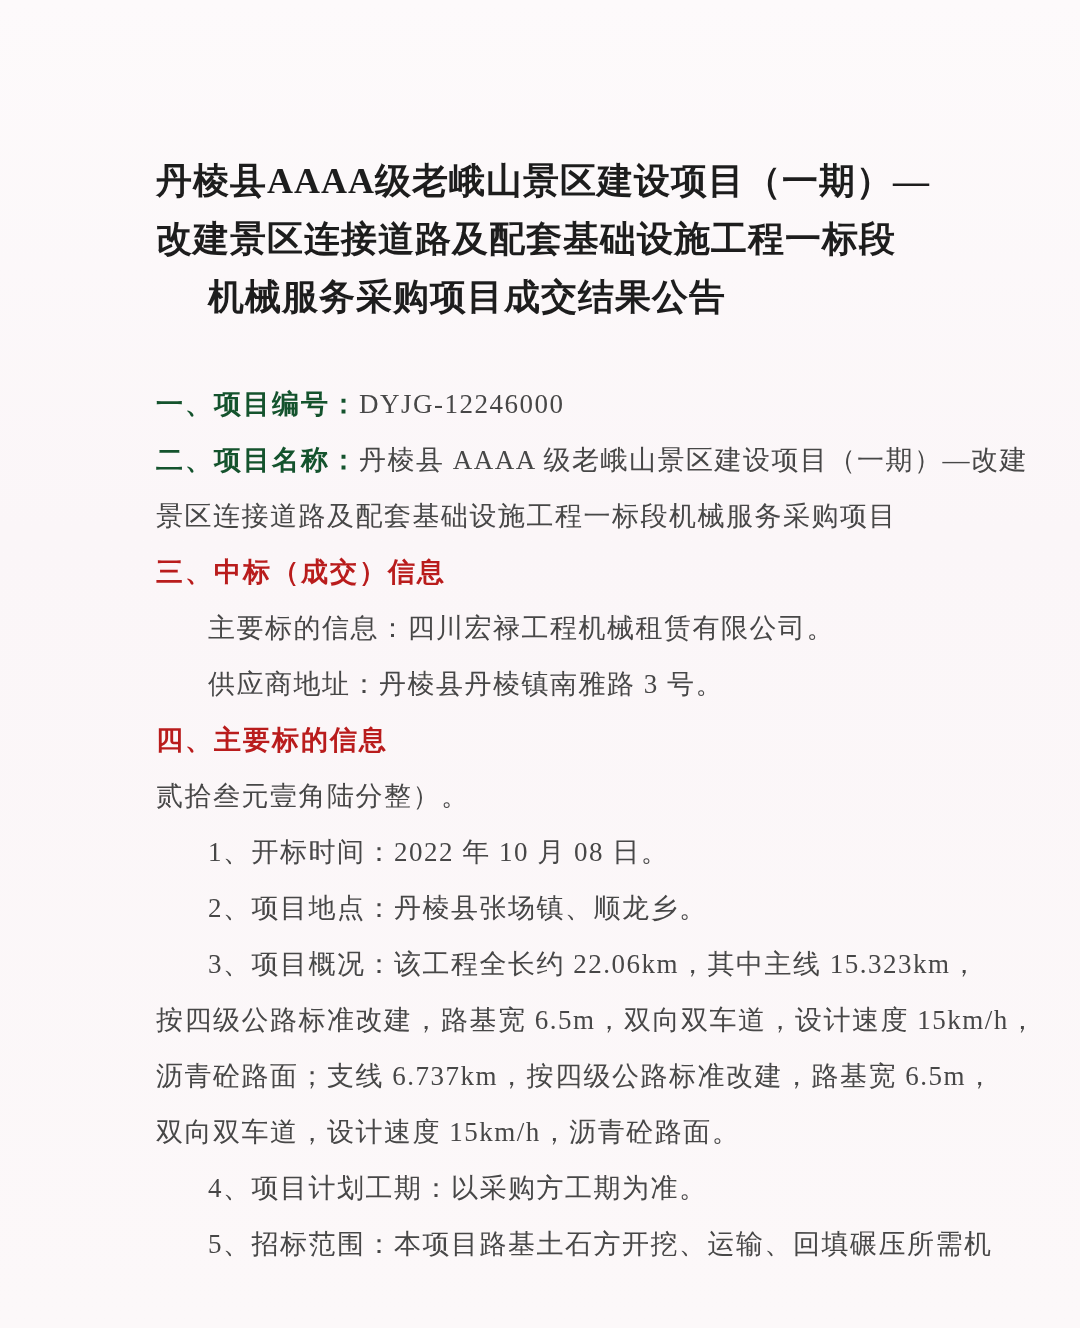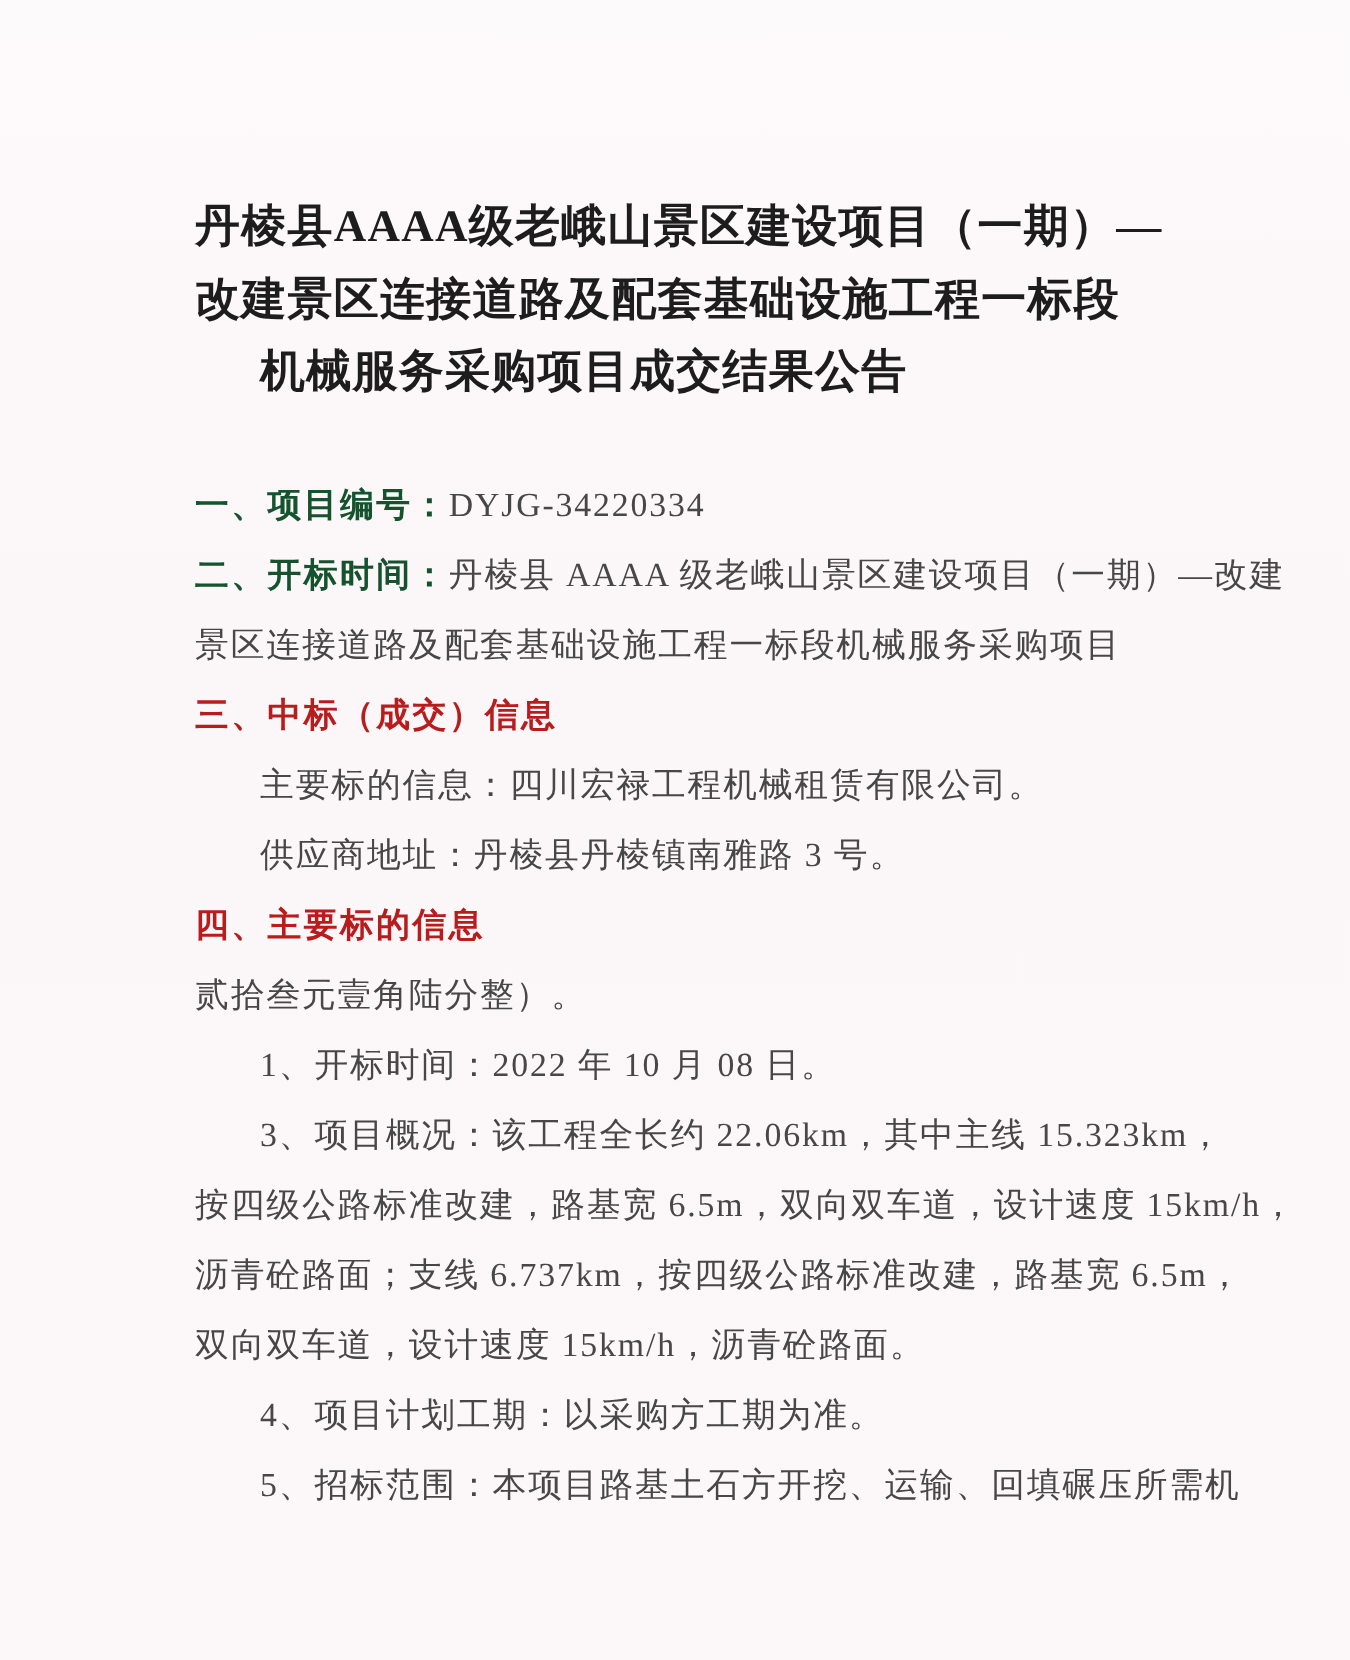--- a/index.html
+++ b/index.html
@@ -65,42 +65,43 @@
 
   <div class="title-block">
     <div class="title-line">丹棱县AAAA级老峨山景区建设项目（一期）—</div>
     <div class="title-line">改建景区连接道路及配套基础设施工程一标段</div>
     <div class="title-line">机械服务采购项目成交结果公告</div>
   </div>
 
   <div class="body-block">
 
     <div class="line">
-      <span class="lbl">一、项目编号：</span><span class="val">DYJG-34220334</span>
+      <span class="lbl">一、项目编号：</span><span class="val">DYJG-12246000</span>
     </div>
 
     <div class="line">
-      <span class="lbl">二、开标时间：</span><span class="val">丹棱县 AAAA 级老峨山景区建设项目（一期）—改建</span>
+      <span class="lbl">二、项目名称：</span><span class="val">丹棱县 AAAA 级老峨山景区建设项目（一期）—改建</span>
     </div>
 
     <div class="line">景区连接道路及配套基础设施工程一标段机械服务采购项目</div>
 
     <div class="line heading">三、中标（成交）信息</div>
 
     <div class="line indent">主要标的信息：四川宏禄工程机械租赁有限公司。</div>
 
     <div class="line indent">供应商地址：丹棱县丹棱镇南雅路 3 号。</div>
 
 
     <div class="line heading">四、主要标的信息</div>
 
     <div class="line">贰拾叁元壹角陆分整）。</div>
 
     <div class="line indent">1、开标时间：2022 年 10 月 08 日。</div>
 
+    <div class="line indent">2、项目地点：丹棱县张场镇、顺龙乡。</div>
 
     <div class="line indent">3、项目概况：该工程全长约 22.06km，其中主线 15.323km，</div>
 
     <div class="line">按四级公路标准改建，路基宽 6.5m，双向双车道，设计速度 15km/h，</div>
 
     <div class="line">沥青砼路面；支线 6.737km，按四级公路标准改建，路基宽 6.5m，</div>
 
     <div class="line">双向双车道，设计速度 15km/h，沥青砼路面。</div>
 
     <div class="line indent">4、项目计划工期：以采购方工期为准。</div>

